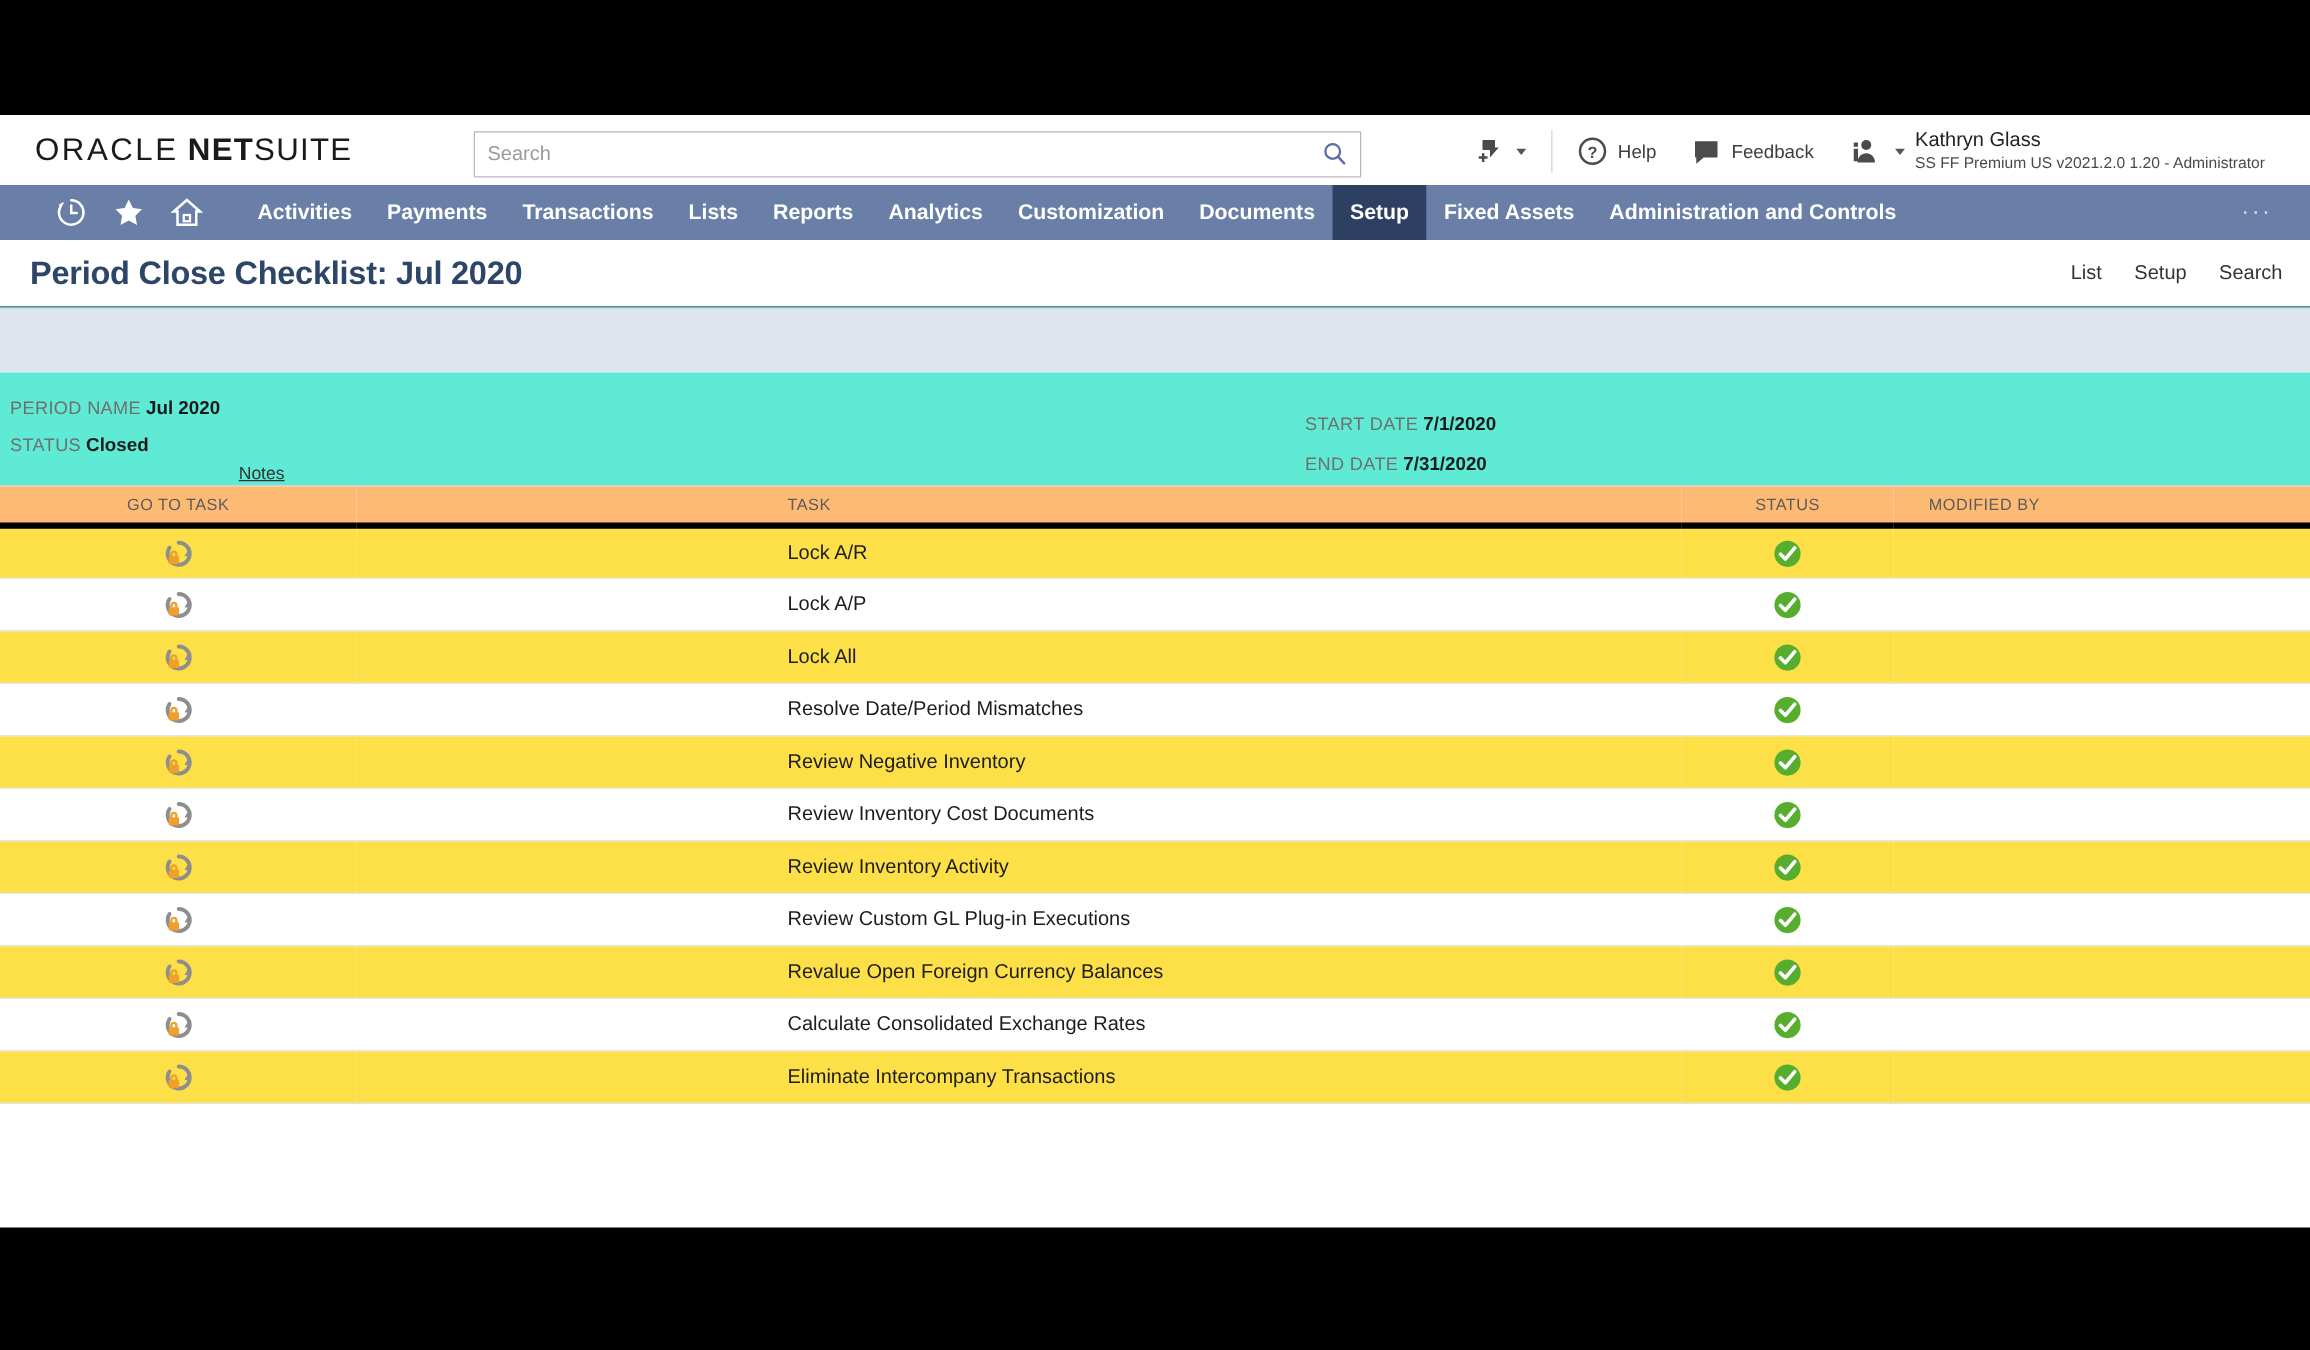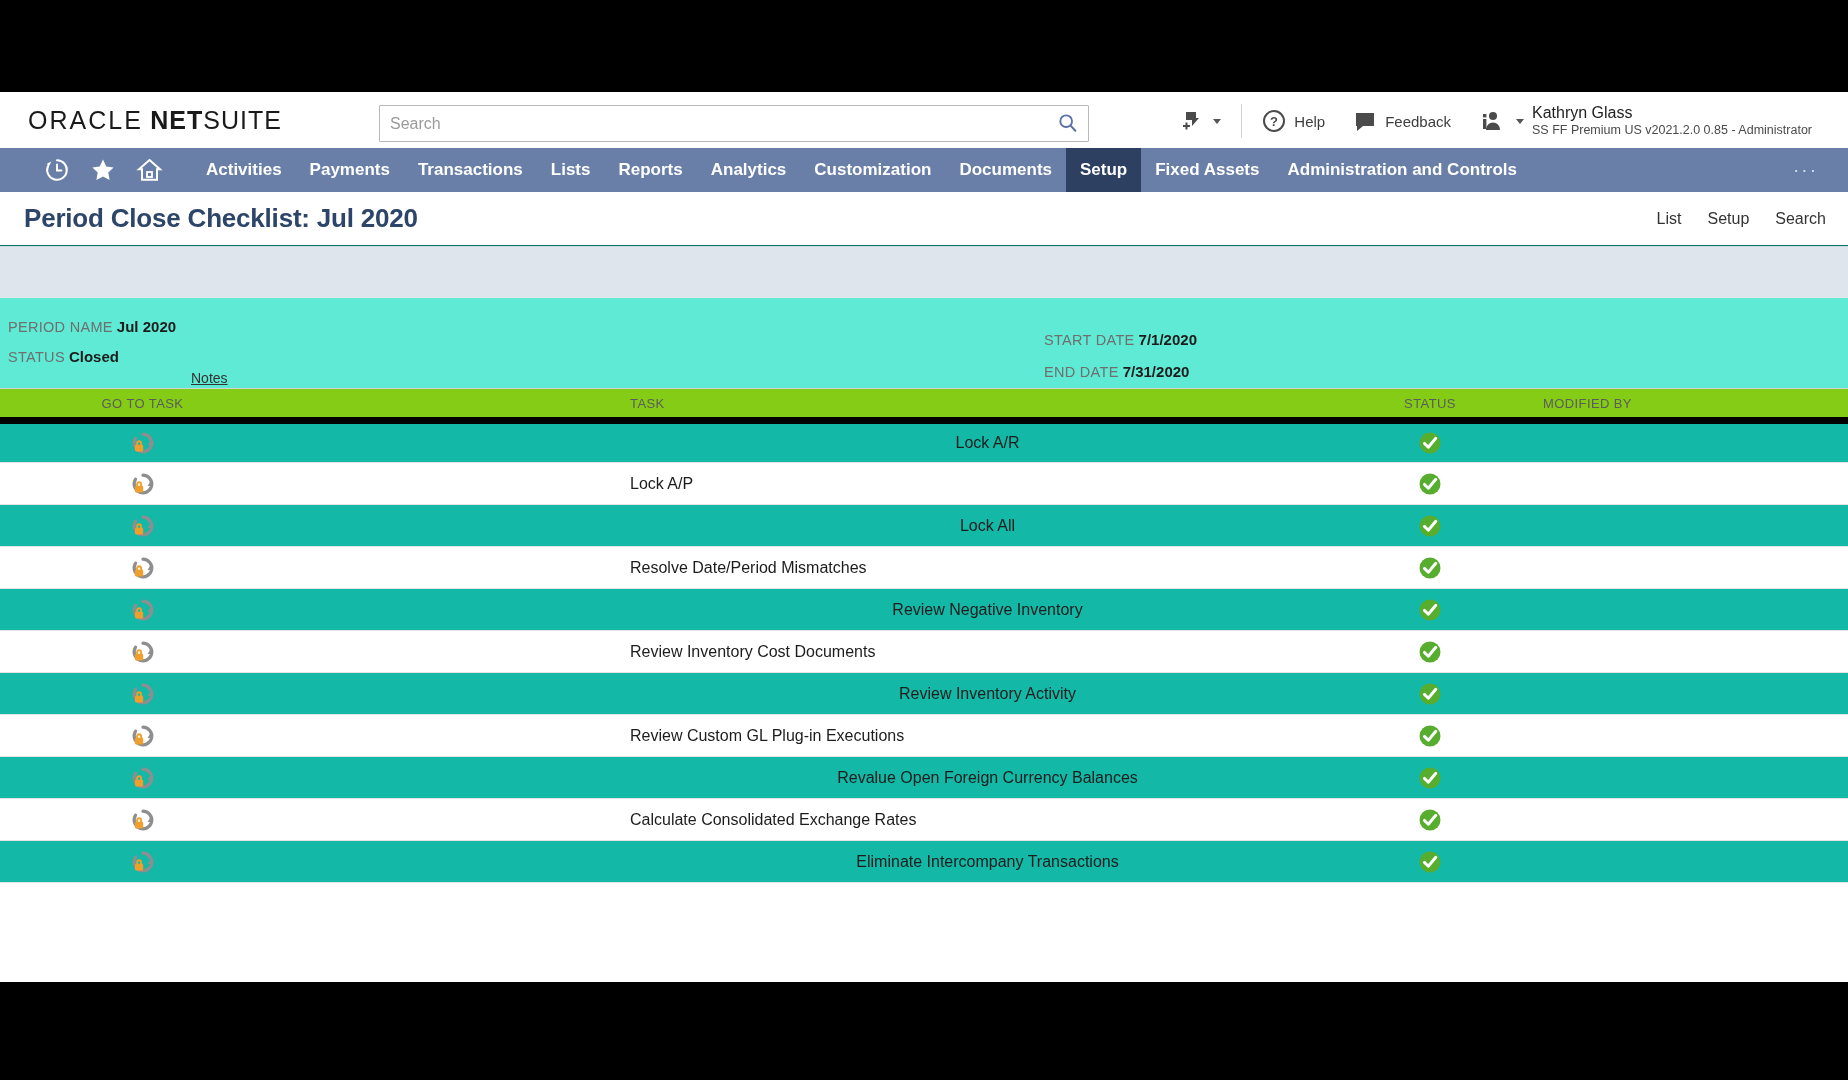--- a/index.html
+++ b/index.html
@@ -161,40 +161,40 @@
   .fields-right .fld { margin-left: 0; line-height: 31px; }
   .notes-link {
     position: absolute; left: 191px; top: 72px;
     font-size: 14px; color: #333;
     text-decoration: underline;
   }
 
   
   .tbl { width: 100%; border-collapse: collapse; table-layout: fixed; }
   .tbl th {
-    background: #84cc16;
+    background: #fdba74;
     border-top: 1px solid #d2d2d2;
-    border-bottom: 7px solid #000000;
+    border-bottom: 5px solid #000000;
     height: 32px;
     font-size: 13px;
     font-weight: 400;
     color: #5c5c5c;
     letter-spacing: 0.4px;
     text-align: left;
     padding: 0;
   }
   .tbl td {
     height: 42px;
     font-size: 16px;
     color: #1c1c1c;
     border-bottom: 1px solid #e4e4e4;
     padding: 0;
     vertical-align: middle;
   }
-  .tbl tr.odd td { background: #14b8a6; text-align: center; }
+  .tbl tr.odd td { background: #fde047; }
   .tbl tr.even td { background: #ffffff; }
   .c-goto { width: 285px; text-align: center; }
   .c-task { width: 1060px; padding-left: 0 !important; }
   .c-status { width: 170px; text-align: center; }
   .c-modby { width: 333px; }
   th.c-goto { text-align: center; }
   th.c-task  { padding-left: 345px !important; }
   th.c-status{ text-align: center; }
   th.c-modby { padding-left: 28px !important; }
   td.c-task  { padding-left: 345px !important; }
@@ -247,21 +247,21 @@
       <div class="tr-item">
         <svg width="26" height="26" viewBox="0 0 26 26">
           <circle cx="14" cy="8" r="4" fill="#4b4b4b"></circle>
           <path d="M7 22 c0-4.5 3.2-7.5 7-7.5 s7 3 7 7.5 Z" fill="#4b4b4b"></path>
           <rect x="4" y="6" width="3.4" height="3.4" fill="#4b4b4b"></rect>
           <rect x="4" y="11" width="3.4" height="10" fill="#4b4b4b"></rect>
         </svg>
         <span class="caret"></span>
         <div class="userblock">
           <div class="user-name">Kathryn Glass</div>
-          <div class="user-role">SS FF Premium US v2021.2.0 0.85 - Administrator</div>
+          <div class="user-role">SS FF Premium US v2021.2.0 1.20 - Administrator</div>
         </div>
       </div>
     </div>
   </div>
 
   <div class="navbar">
     <div class="nav-icons">
       <div class="nav-icon">
         <svg width="26" height="26" viewBox="0 0 26 26">
           <path d="M13 3.2 a9.8 9.8 0 1 1 -9.2 6.4" fill="none" stroke="#fff" stroke-width="2" stroke-linecap="round"></path>

